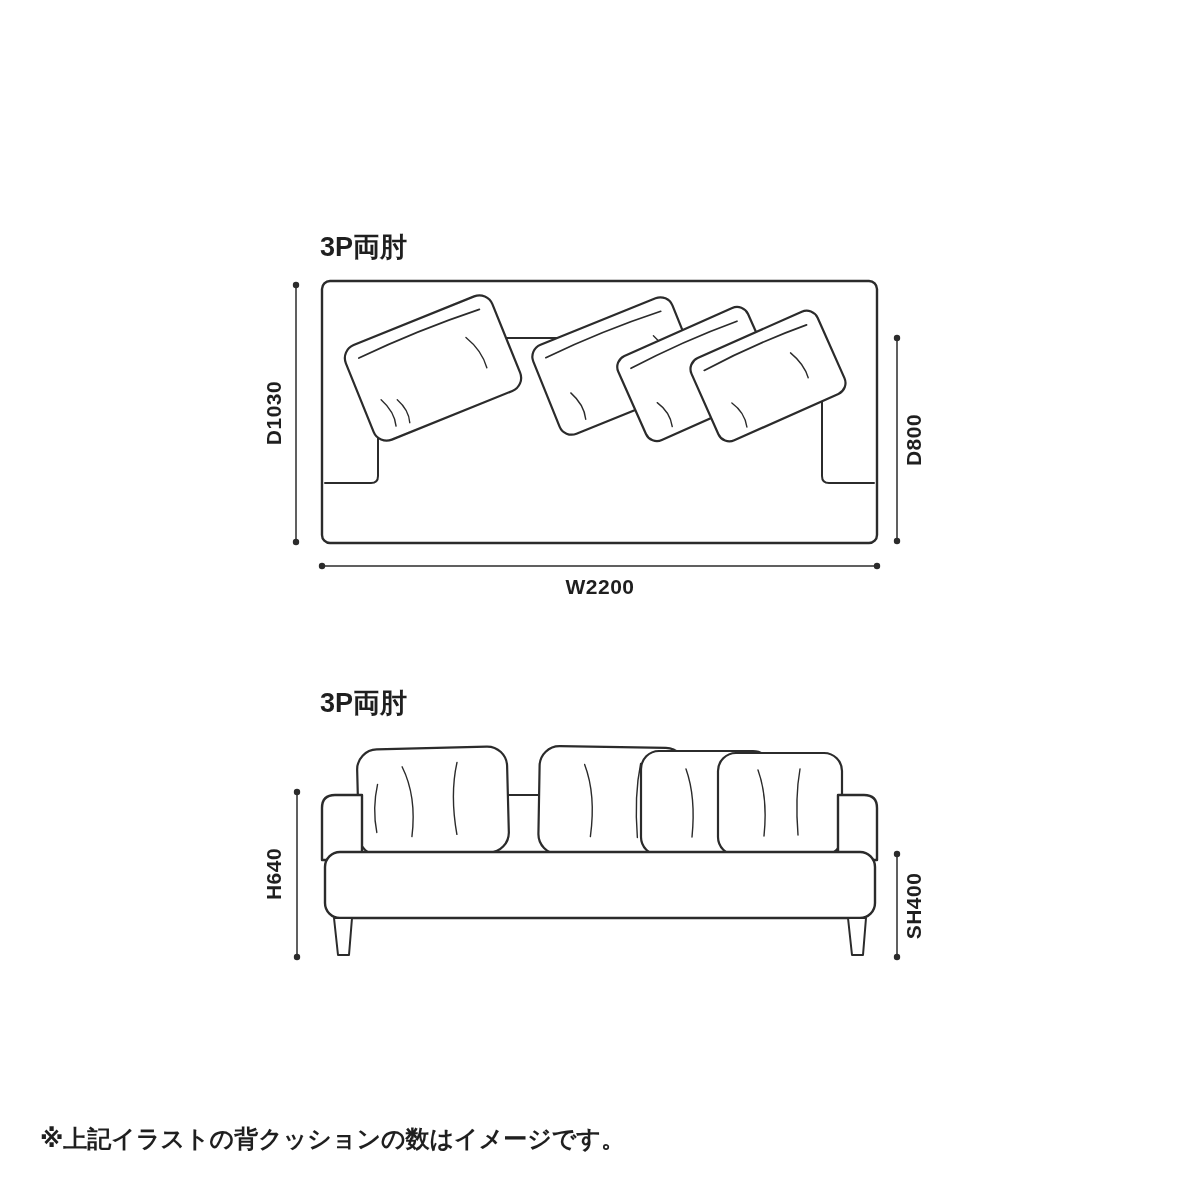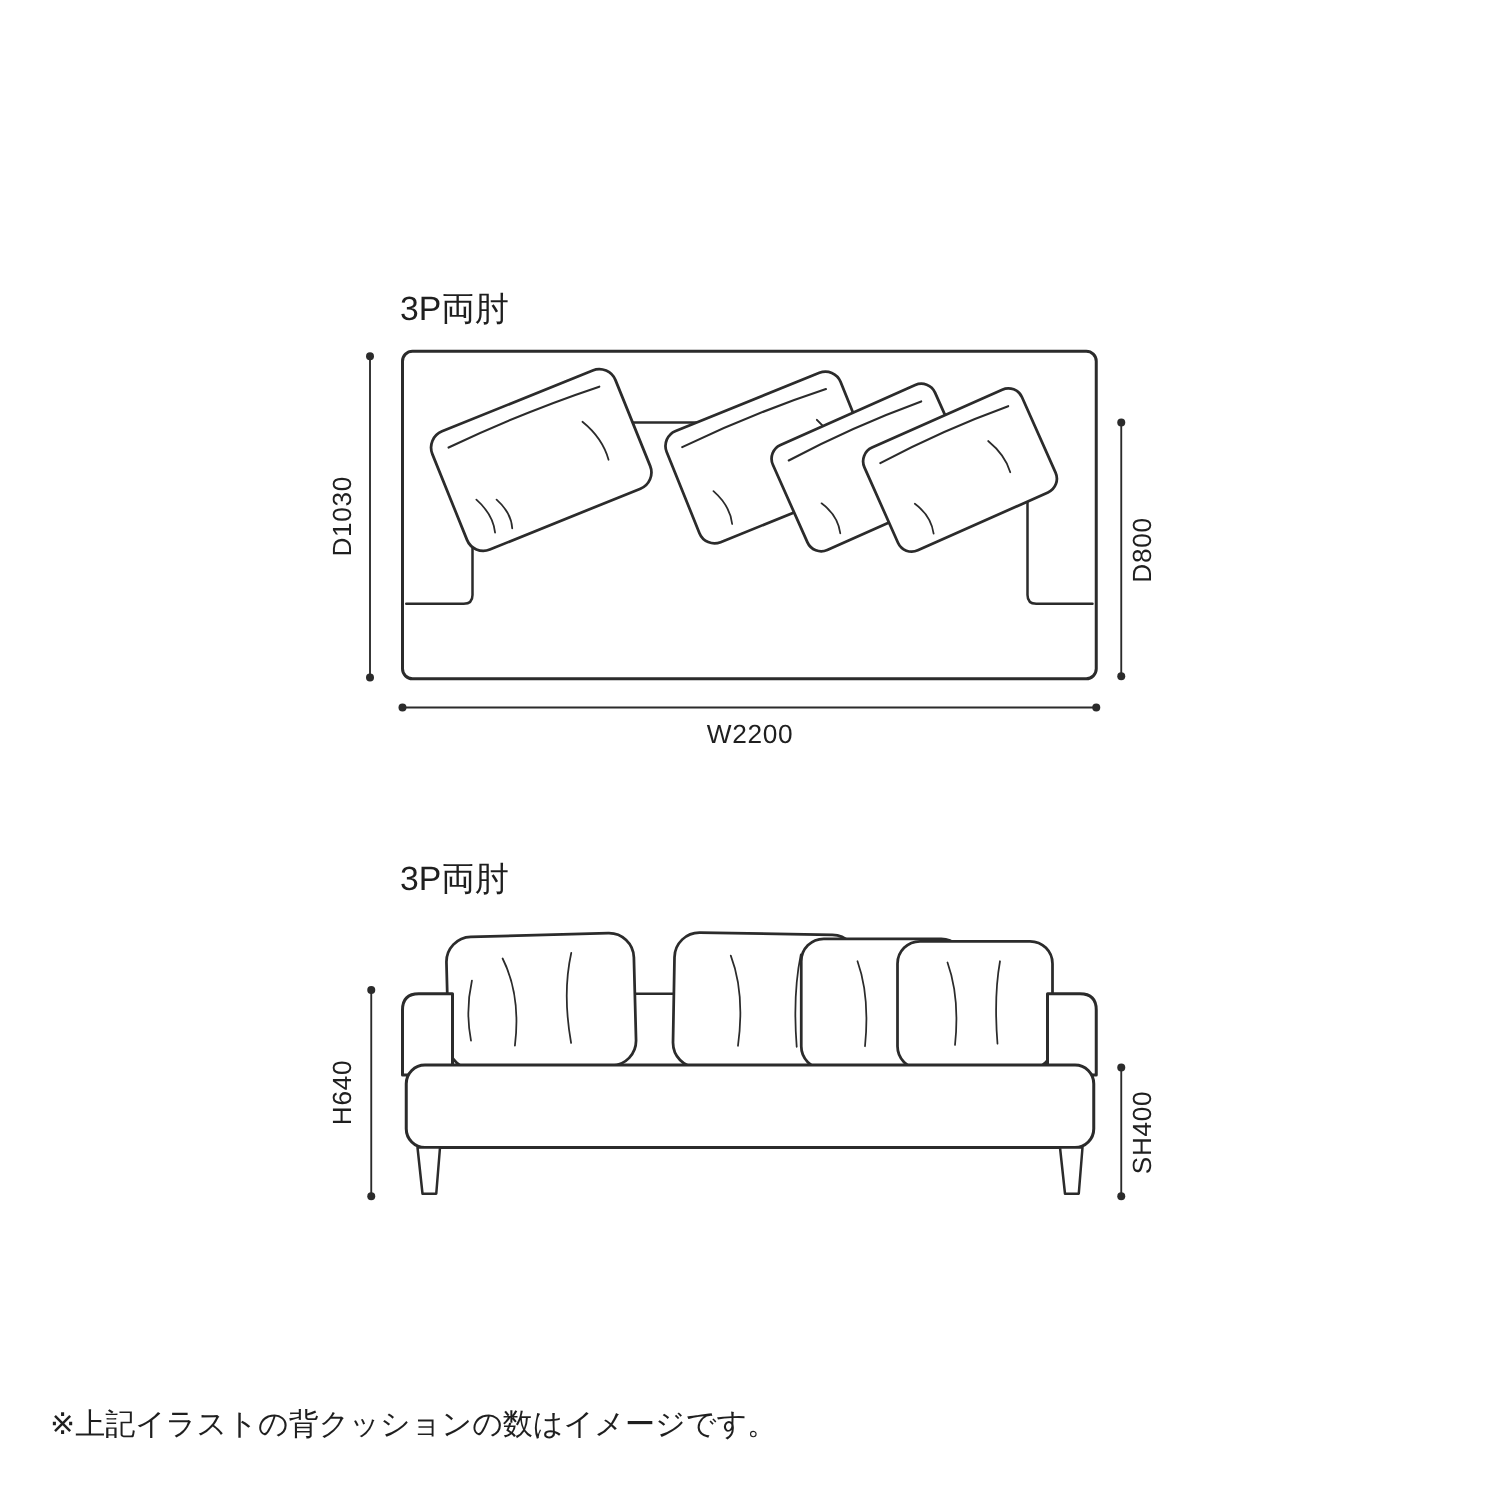--- a/index.html
+++ b/index.html
@@ -2,20 +2,21 @@
 <html><head>
 <meta charset="utf-8">
 <style>
   html,body{margin:0;padding:0;background:#ffffff;}
   .page{
     position:relative;
     width:1200px;height:1200px;
     background:#ffffff;
     font-family:"Liberation Sans","DejaVu Sans",sans-serif;
     overflow:hidden;
+    font-weight:bold;
   }
   svg text{
     font-family:"Liberation Sans","DejaVu Sans",sans-serif;
     fill:#1f1f1f;
   }
   .title-text{font-size:27px;}
   .dim-text{font-size:21px;letter-spacing:0.5px;}
   .foot-text{font-size:24px;}
   .ln{stroke:#2b2b2b;fill:none;stroke-linecap:round;stroke-linejoin:round;}
   .ln-outline{stroke-width:2.4;}

